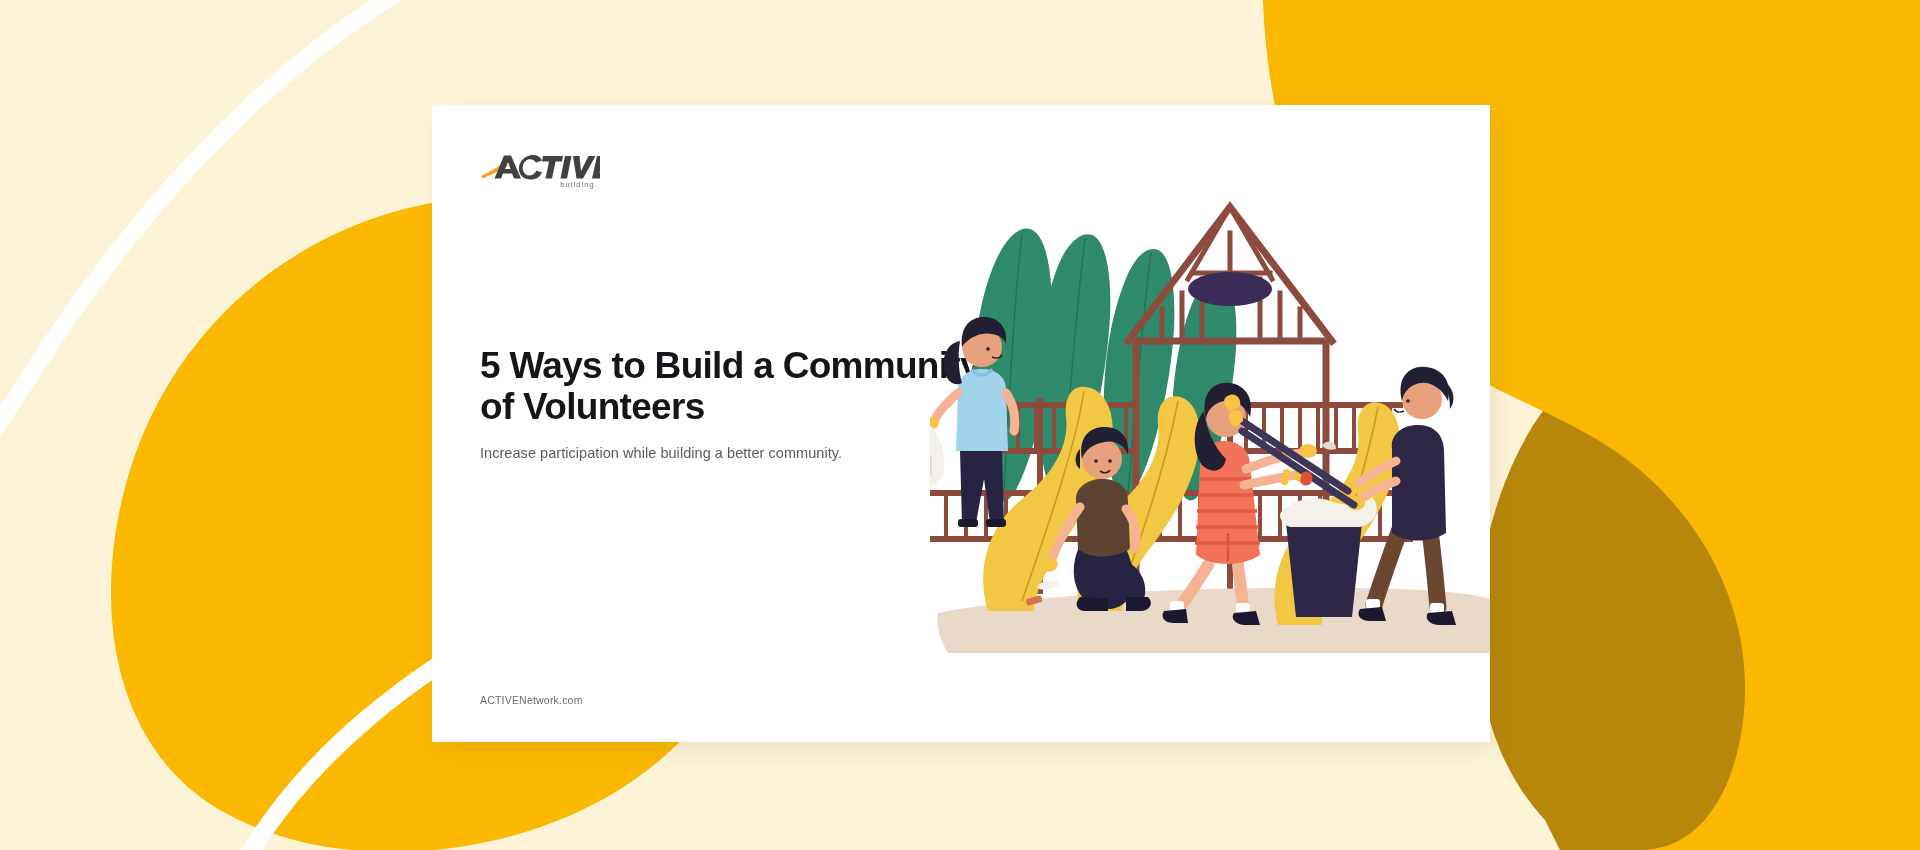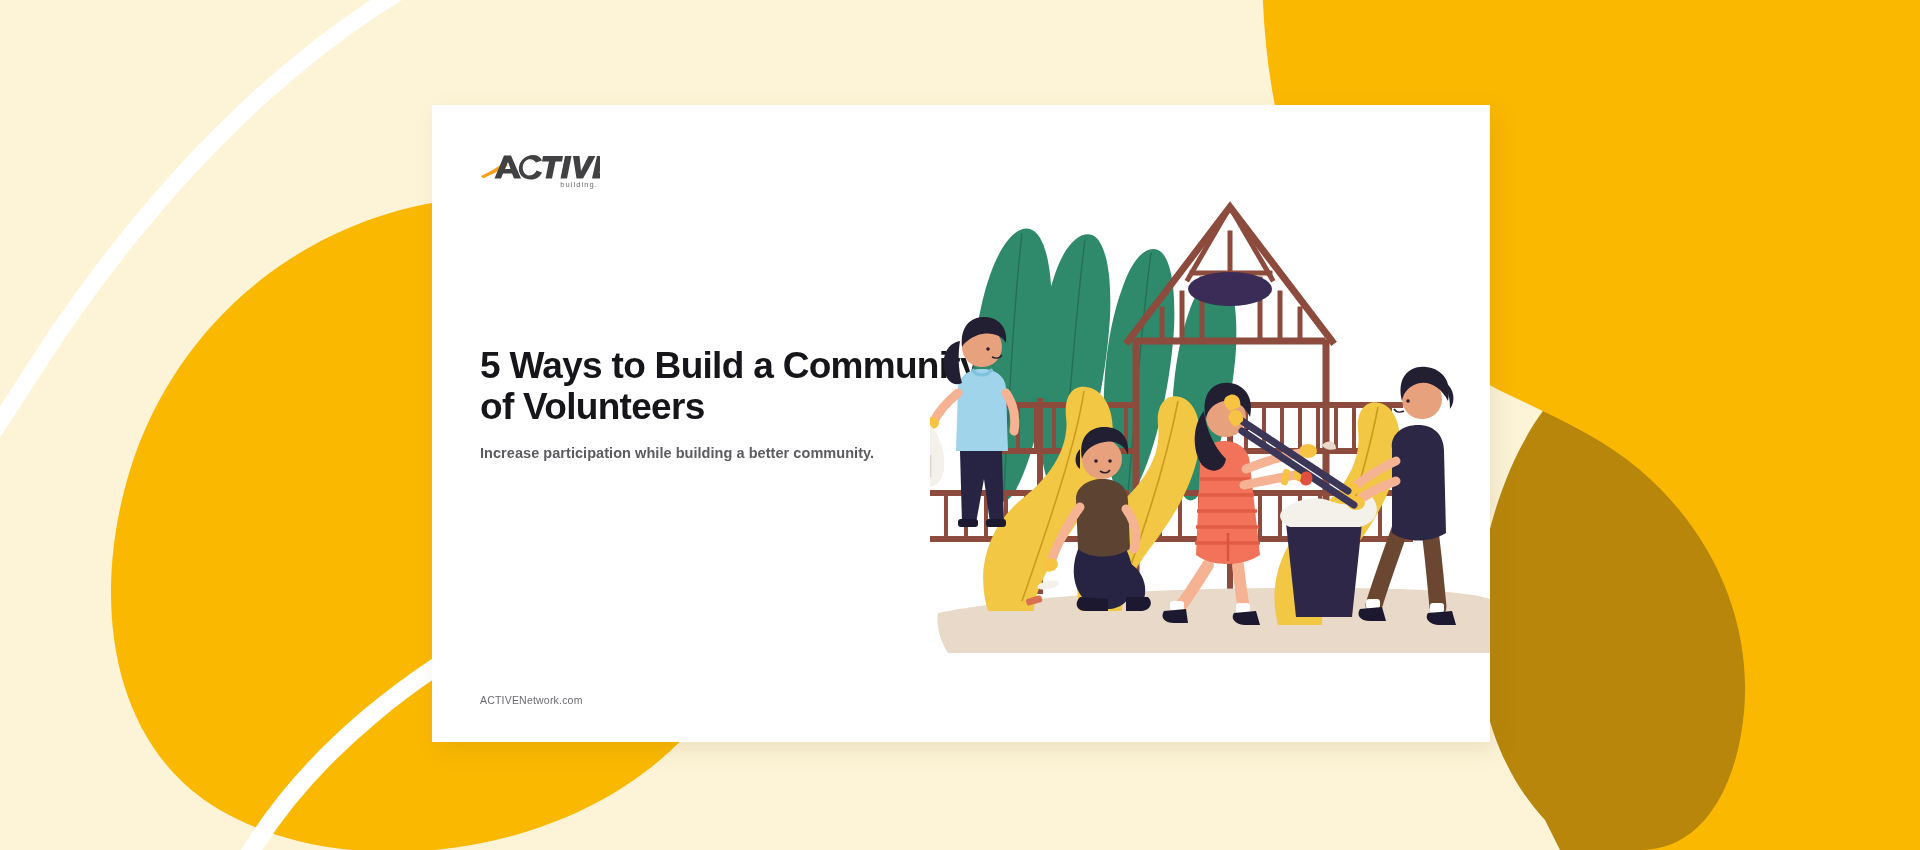--- a/index.html
+++ b/index.html
@@ -66,21 +66,21 @@
     line-height: 1.11;
     font-weight: bold;
     letter-spacing: -0.7px;
     color: #16161a;
   }
   #slide-subtitle {
     margin: 16px 0 0 0;
     font-family: "Liberation Sans", sans-serif;
     font-size: 14.5px;
     line-height: 1.4;
-    font-weight: bold;
+    font-weight: normal;
     color: #5b5b60;
     letter-spacing: 0.05px;
   }
 
   
   #slide-footer {
     position: absolute;
     left: 48px;
     bottom: 36px;
     font-family: "Liberation Sans", sans-serif;

